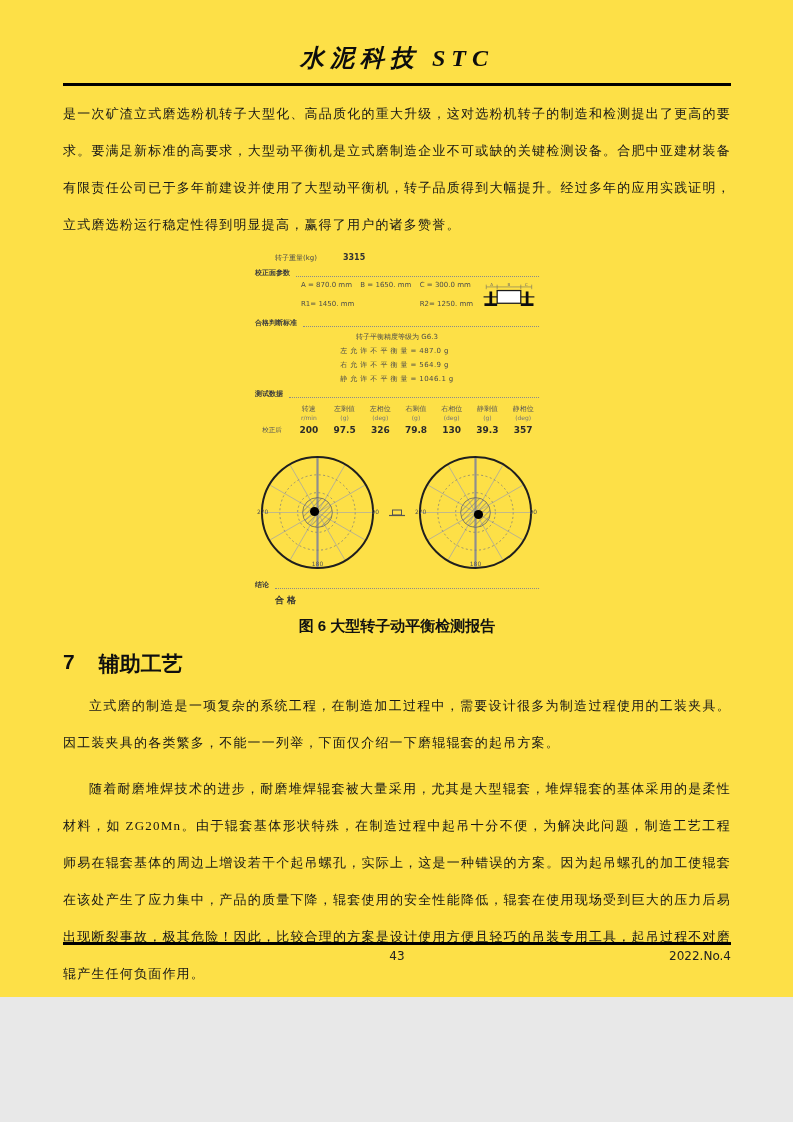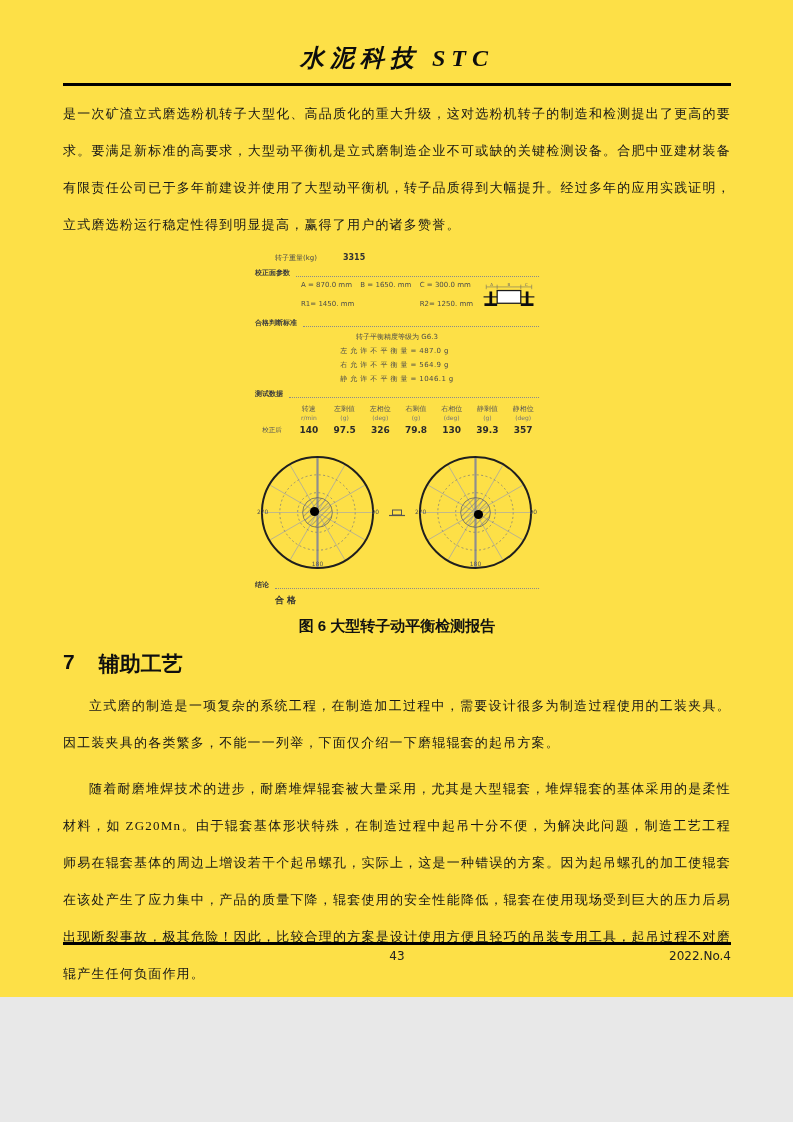--- a/index.html
+++ b/index.html
@@ -170,21 +170,21 @@
         <div class="tcell">
           <span class="thn">静剩值</span>
           <span class="thu">(g)</span>
         </div>
         <div class="tcell">
           <span class="thn">静相位</span>
           <span class="thu">(deg)</span>
         </div>
 
         <div class="rl">校正后</div>
-        <div class="tv">140</div>
+        <div class="tv">200</div>
         <div class="tv">97.5</div>
         <div class="tv">326</div>
         <div class="tv">79.8</div>
         <div class="tv">130</div>
         <div class="tv">39.3</div>
         <div class="tv">357</div>
       </div>
 
       <div class="plots">
         <svg class="polar" viewBox="0 0 125 125">

